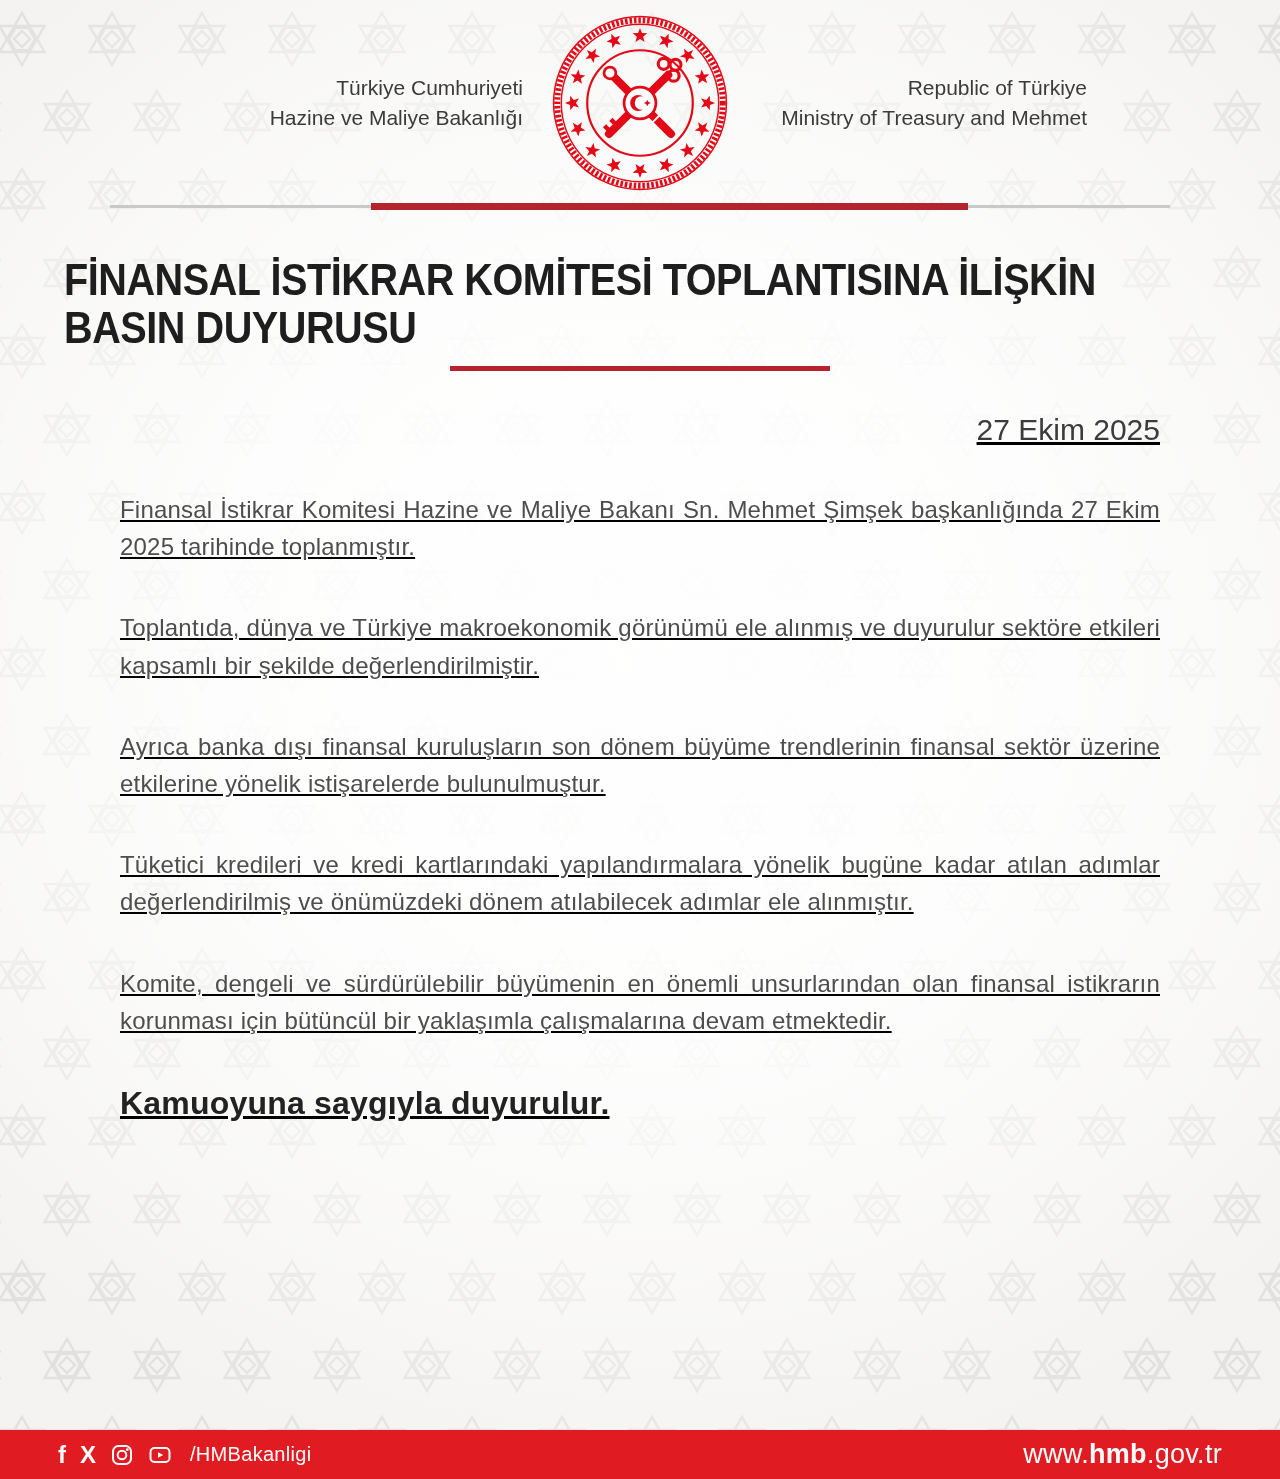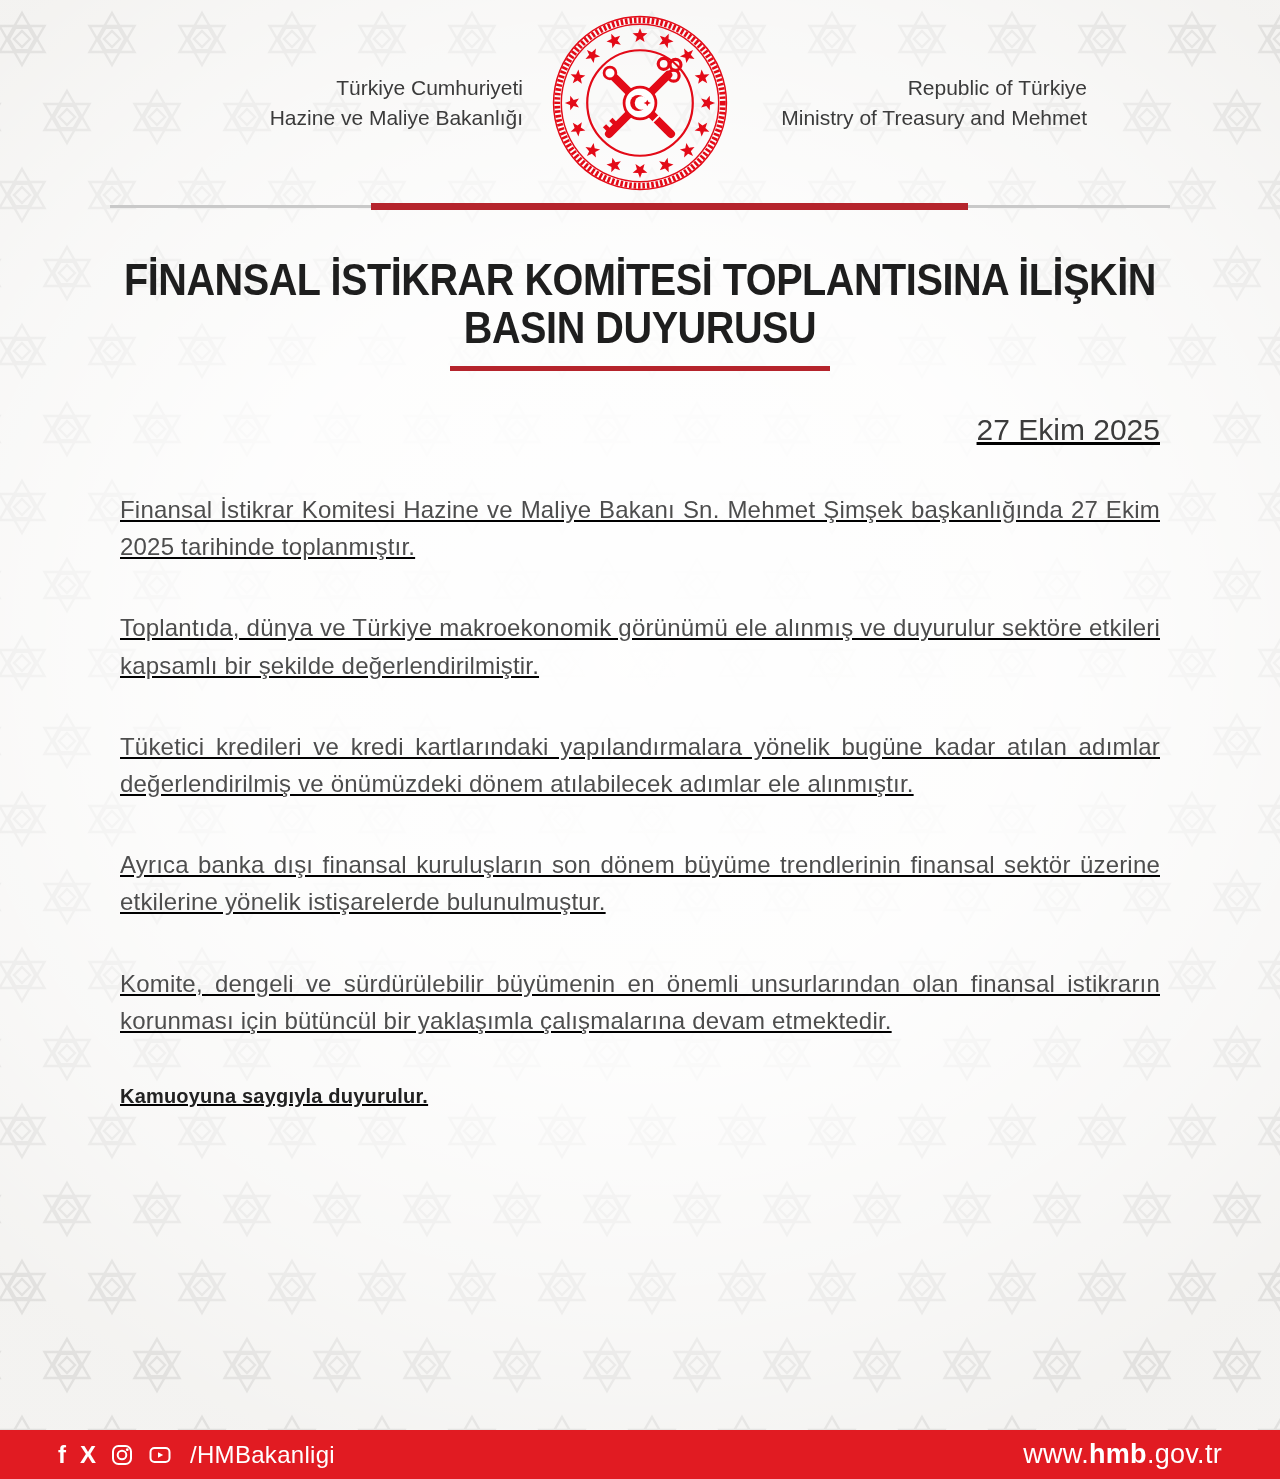--- a/index.html
+++ b/index.html
@@ -22,39 +22,39 @@
   .org-left { text-align:right; }
   .org-right { text-align:right; }
   .emblem { width:182px; height:182px; flex:0 0 auto; }
 
   
   .divider { position:relative; margin:9px 110px 0; height:7px; }
   .divider-gray { position:absolute; left:0; right:0; top:2px; height:3px; background:#c9c9c9; }
   .divider-red { position:absolute; left:261px; width:597px; top:0; height:7px; background:#b5242c; }
 
   
-  .title-wrap { margin-top:46px; text-align:center; color:#1e1e1e; }
+  .title-wrap { margin-top:46px; color:#1e1e1e; }
   .title-line { font-size:44px; font-weight:800; letter-spacing:-0.5px; line-height:1.08;
     transform:scaleX(0.9); transform-origin:50% 50%; white-space:nowrap; }
   .title-underline { width:380px; height:5px; background:#b5242c; margin:15px auto 0; }
 
   
   .doc-body { padding:0 120px;text-decoration:underline; }
   .date-line { margin-top:42px; text-align:right; font-size:30px; color:#3c3c3c; }
   .para { margin-top:44px; font-size:24px; line-height:1.55; color:#4d4d4d;
     text-align:justify; letter-spacing:0.2px; }
-  .closing { margin-top:46px; font-size:20px; font-weight:700; color:#222; letter-spacing:0.2px; }
+  .closing { margin-top:46px; font-size:32px; font-weight:700; color:#222; letter-spacing:0.2px; }
 
   
   .footer { position:absolute; left:0; right:0; bottom:0; height:49px; background:#e11b22; z-index:3;
     display:flex; align-items:center; justify-content:space-between; padding:0 58px; color:#fff; }
   .social { display:flex; align-items:center; gap:14px; }
   .glyph-icon { font-size:24px; font-weight:700; color:#fff; line-height:1; display:inline-block; }
   .svg-icon { width:24px; height:24px; display:block; }
-  .handle { font-size:24px; color:#fff; margin-left:4px; letter-spacing:0.3px; }
+  .handle { font-size:20px; color:#fff; margin-left:4px; letter-spacing:0.3px; }
   .site { font-size:27px; letter-spacing:0.3px; }
   .site b { font-weight:800; }
 </style>
 </head>
 <body>
 
 <div class="page">
 
   <svg class="bg-pattern" width="1280" height="1479" xmlns="http://www.w3.org/2000/svg">
     <defs>
@@ -140,22 +140,22 @@
     <div class="title-wrap">
       <div class="title-line">FİNANSAL İSTİKRAR KOMİTESİ TOPLANTISINA İLİŞKİN</div>
       <div class="title-line">BASIN DUYURUSU</div>
       <div class="title-underline"></div>
     </div>
 
     <div class="doc-body">
       <div class="date-line">27 Ekim 2025</div>
       <p class="para">Finansal İstikrar Komitesi Hazine ve Maliye Bakanı Sn. Mehmet Şimşek başkanlığında 27 Ekim 2025 tarihinde toplanmıştır.</p>
       <p class="para">Toplantıda, dünya ve Türkiye makroekonomik görünümü ele alınmış ve duyurulur sektöre etkileri kapsamlı bir şekilde değerlendirilmiştir.</p>
+      <p class="para">Ayrıca banka dışı finansal kuruluşların son dönem büyüme trendlerinin finansal sektör üzerine etkilerine yönelik istişarelerde bulunulmuştur.</p>
       <p class="para">Tüketici kredileri ve kredi kartlarındaki yapılandırmalara yönelik bugüne kadar atılan adımlar değerlendirilmiş ve önümüzdeki dönem atılabilecek adımlar ele alınmıştır.</p>
-      <p class="para">Ayrıca banka dışı finansal kuruluşların son dönem büyüme trendlerinin finansal sektör üzerine etkilerine yönelik istişarelerde bulunulmuştur.</p>
       <p class="para">Komite, dengeli ve sürdürülebilir büyümenin en önemli unsurlarından olan finansal istikrarın korunması için bütüncül bir yaklaşımla çalışmalarına devam etmektedir.</p>
       <p class="closing">Kamuoyuna saygıyla duyurulur.</p>
     </div>
 
     <div class="footer">
       <div class="social">
         <span class="glyph-icon">f</span>
         <span class="glyph-icon">X</span>
         <svg class="svg-icon" viewBox="0 0 24 24">
           <rect x="3" y="3" width="18" height="18" rx="5.5" fill="none" stroke="#ffffff" stroke-width="2"></rect>

